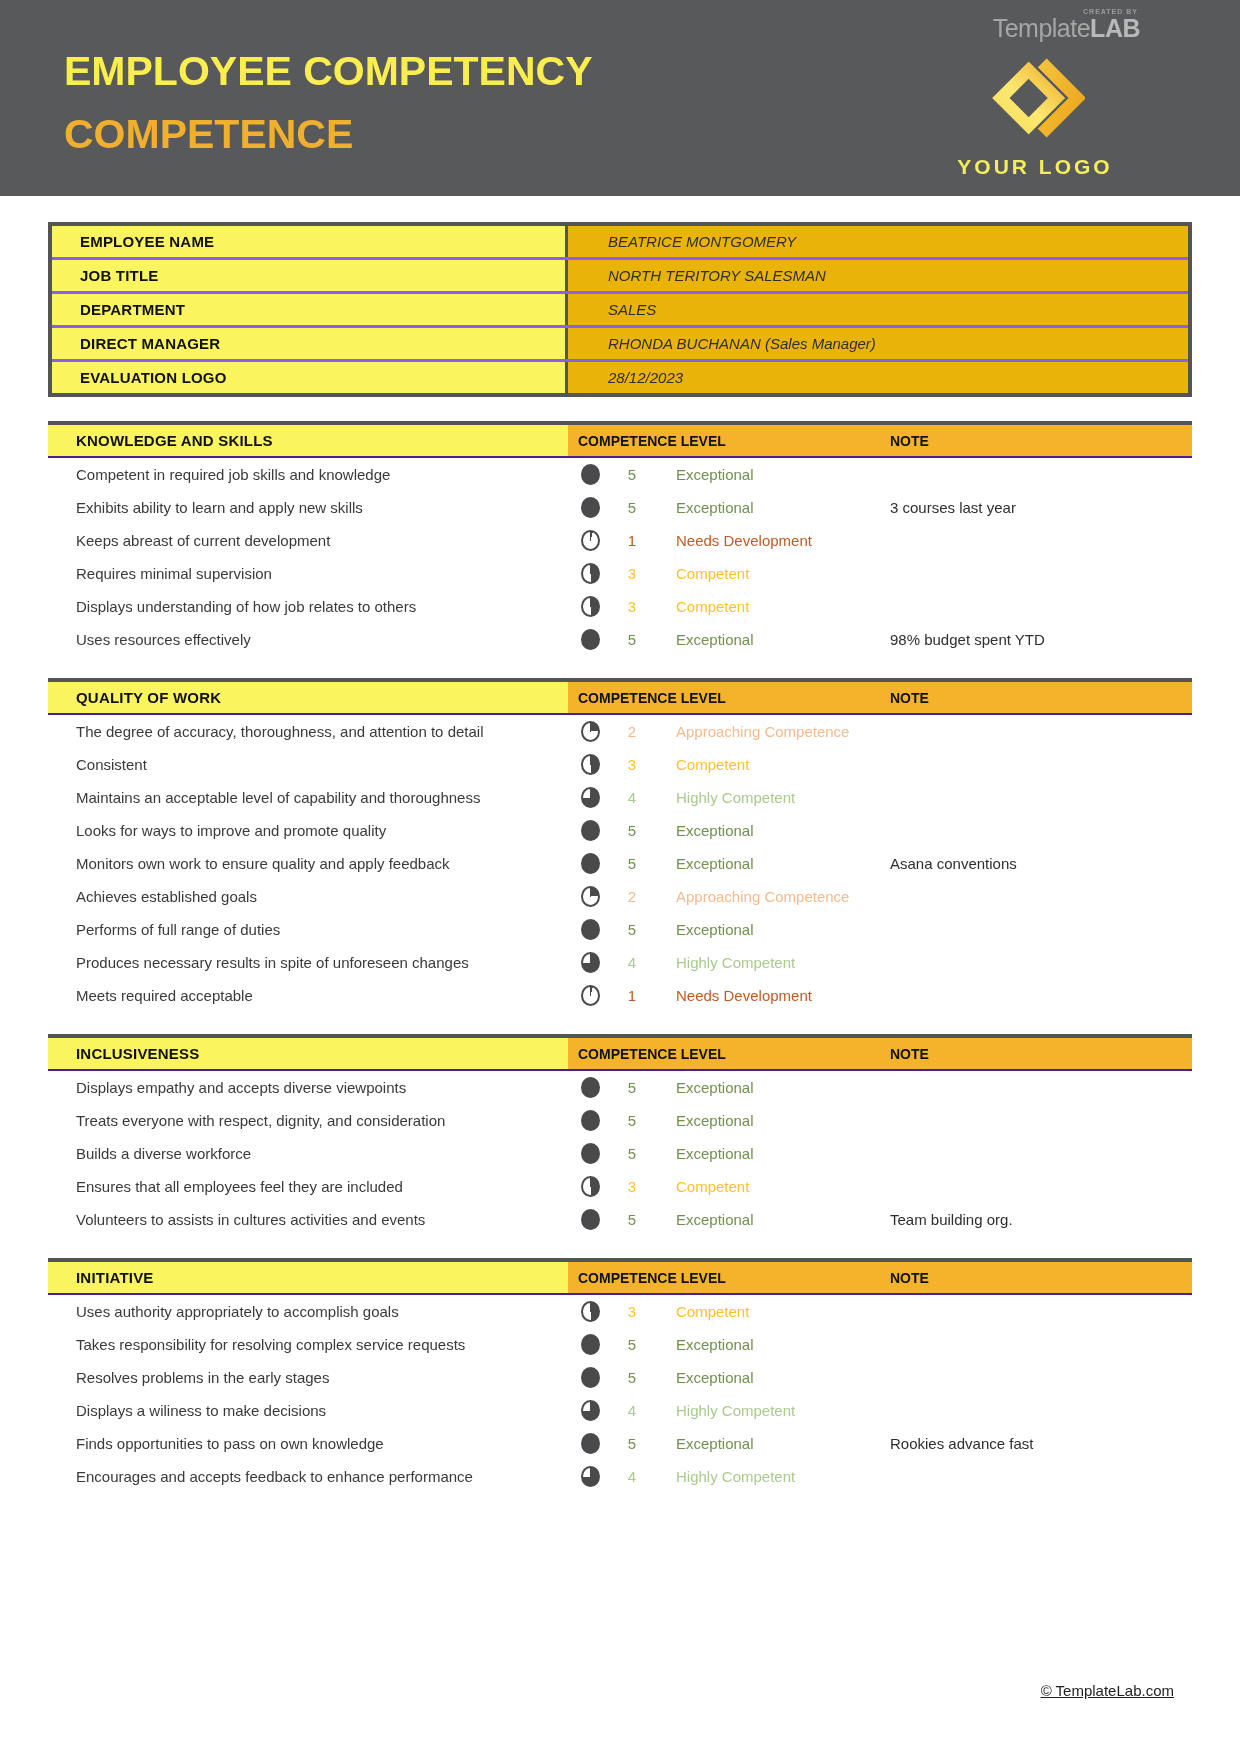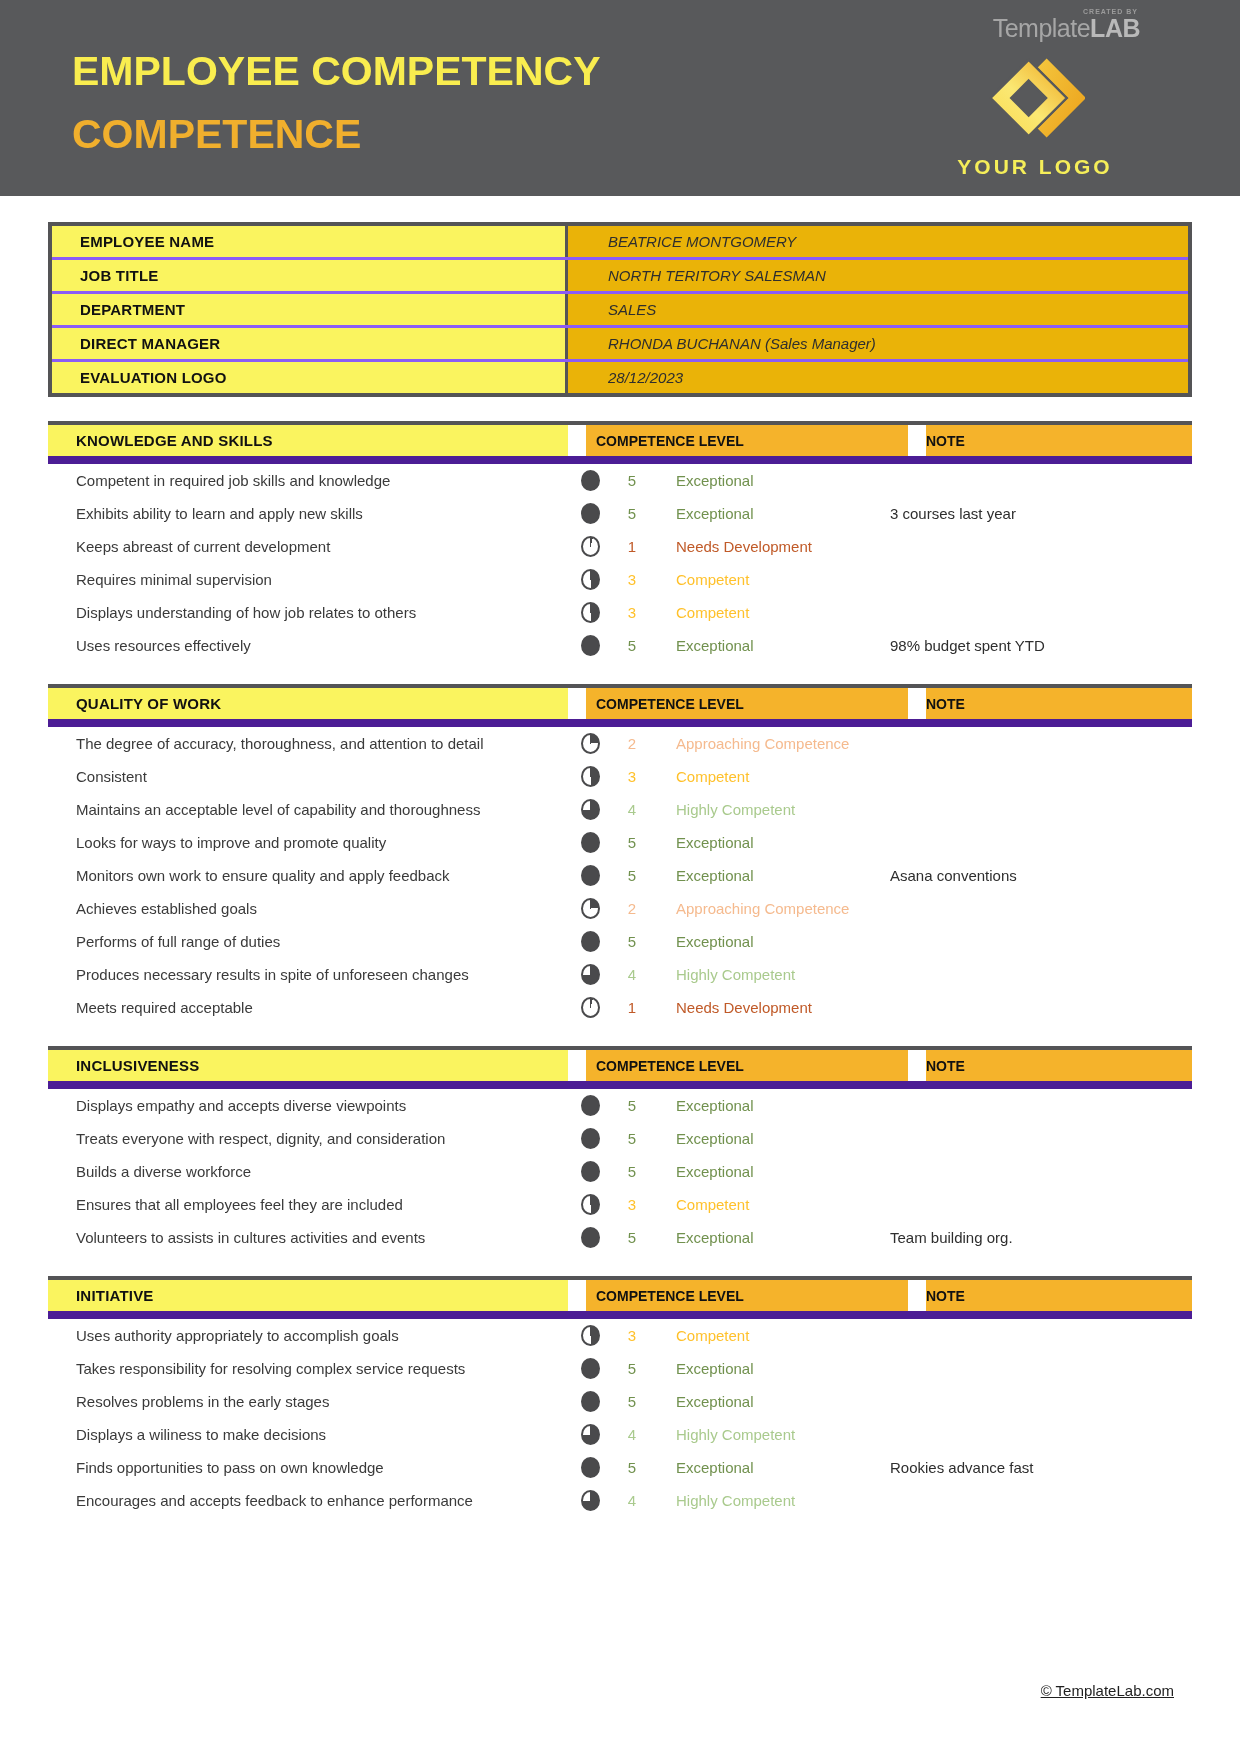--- a/index.html
+++ b/index.html
@@ -1,21 +1,21 @@
 <!DOCTYPE html>
 <html><head>
 <meta charset="utf-8">
 <style>
   html,body{margin:0;padding:0;background:#ffffff;}
   .page{width:1240px;height:1754px;position:relative;background:#ffffff;
         font-family:"Liberation Sans", sans-serif;overflow:hidden;}
 
   
   .hero{height:196px;background:#58595B;position:relative;}
-  .hero-title{position:absolute;left:72px;top:40px;font-weight:700;font-size:41px;line-height:63px;}
+  .hero-title{position:absolute;left:64px;top:40px;font-weight:700;font-size:41px;line-height:63px;}
   .hero-title .t1{color:#F9ED4F;display:block;}
   .hero-title .t2{color:#F0AF2D;display:block;}
   .header-right{position:absolute;top:8px;right:100px;width:210px;
                 display:flex;flex-direction:column;align-items:center;}
   .credit{align-self:flex-end;text-align:right;line-height:1;}
   .credit-small{display:block;font-size:7px;letter-spacing:1px;color:#9B9B9B;font-weight:700;margin-bottom:1px;margin-right:2px;}
   .credit-brand{font-size:25px;color:#A6A6A6;letter-spacing:-0.5px;}
   .credit-brand b{color:#B9B9B9;font-weight:700;}
   .logo-svg{margin-top:10px;}
   .your-logo{margin-top:10px;font-size:21px;font-weight:700;letter-spacing:3px;color:#F5EE59;}
@@ -27,21 +27,21 @@
   .info-label{width:516px;background:#FAF45F;border-right:3px solid #545456;
               display:flex;align-items:center;padding-left:28px;box-sizing:border-box;
               font-weight:700;font-size:15px;color:#111111;letter-spacing:0.2px;}
   .info-value{flex:1;background:#eab308;display:flex;align-items:center;
               padding-left:40px;font-size:15px;color:#2E2E2E;font-style:italic;}
 
   
   .sections{margin:24px 48px 0 48px;}
   .eval-section{margin-bottom:22px;}
   .sec-header{display:grid;grid-template-columns:520px 322px 1fr;height:31px;
-              border-top:4px solid #545456;border-bottom:8px solid #4c1d95;gap:18px;}
+              border-top:4px solid #545456;border-bottom:2px solid #4c1d95;}
   .sec-title-cell{background:#FAF45F;display:flex;align-items:center;padding-left:28px;
                   font-weight:700;font-size:15px;color:#111111;letter-spacing:0.2px;}
   .sec-level-cell,.sec-note-cell{background:#F5B32B;display:flex;align-items:center;
                   font-weight:700;font-size:14px;color:#111111;}
   .sec-level-cell{padding-left:10px;}
   .eval-row{display:grid;grid-template-columns:520px 44px 40px 238px 1fr;height:33px;align-items:center;}
   .row-text{padding-left:28px;font-size:15px;color:#3A3A3A;white-space:nowrap;}
   .row-icon{display:flex;justify-content:center;align-items:center;}
   .hb{width:15px;height:17px;border-radius:50%;border:2px solid #4A4A4C;box-sizing:content-box;}
   .row-score{text-align:center;font-size:15px;}

